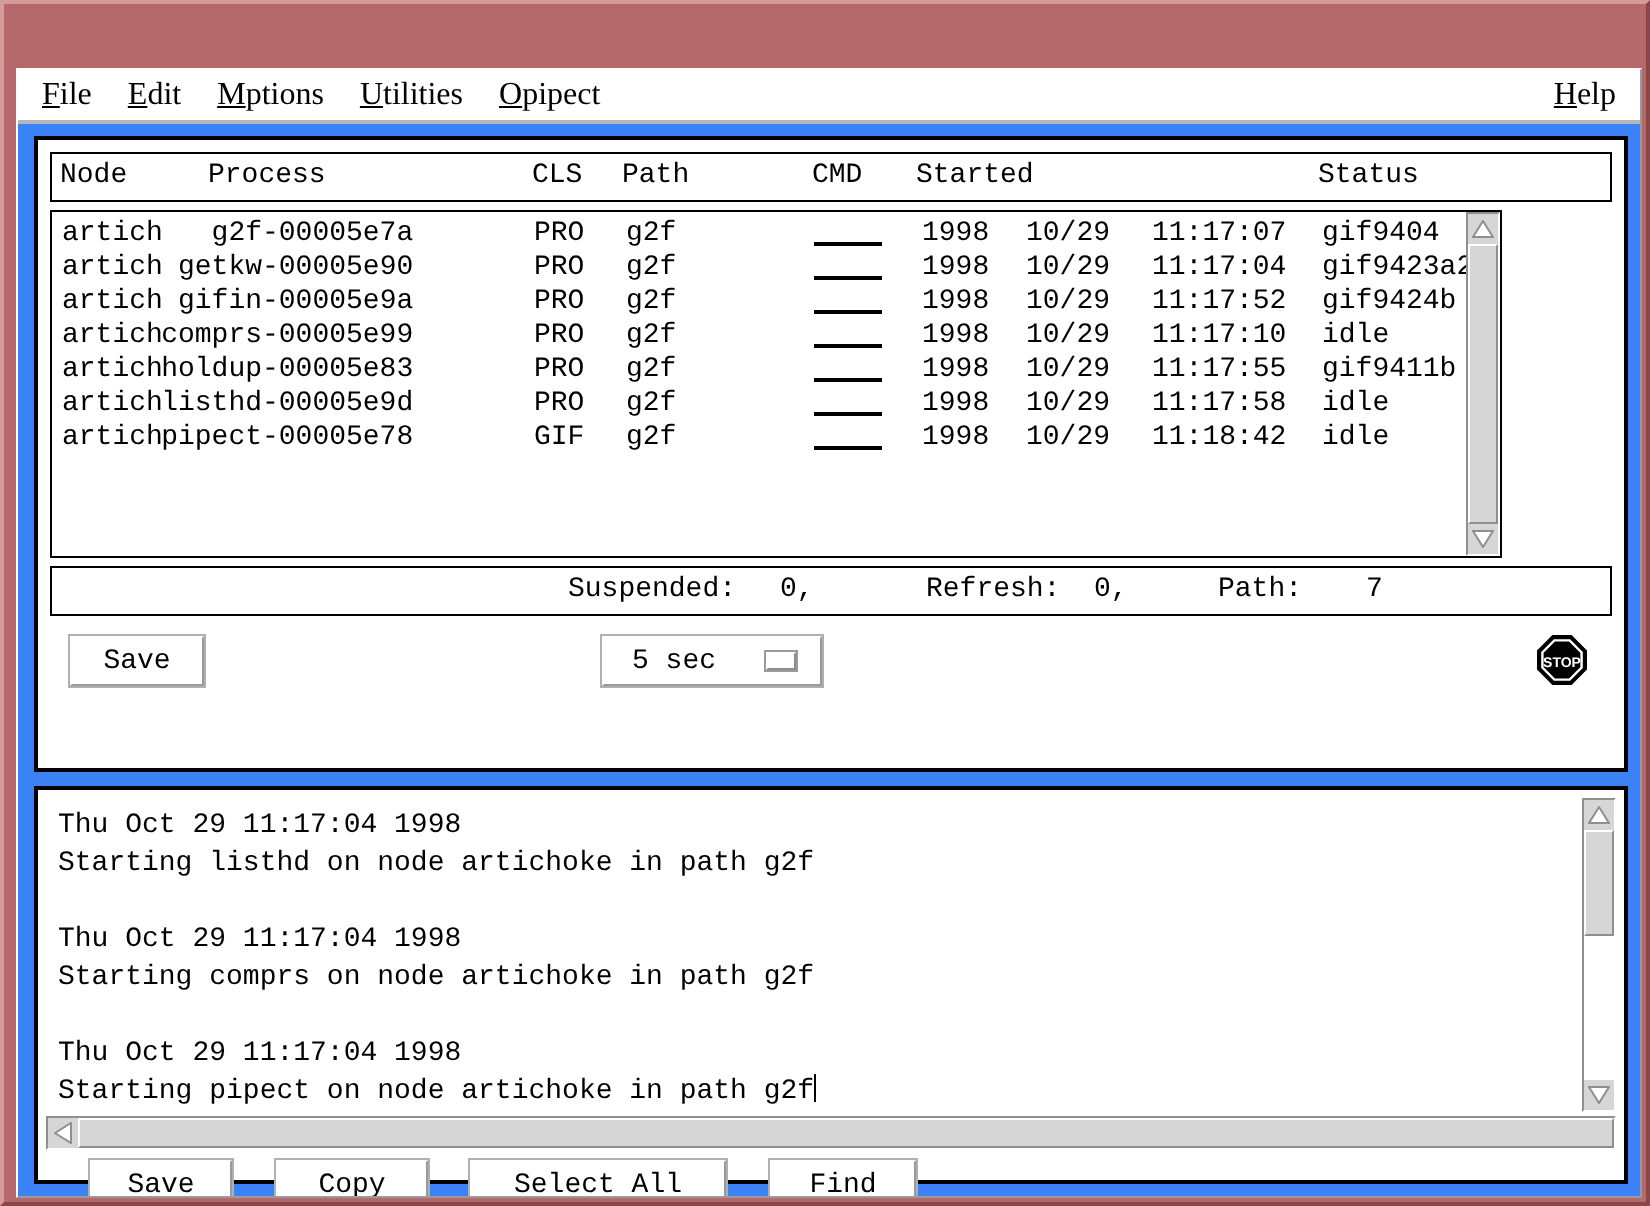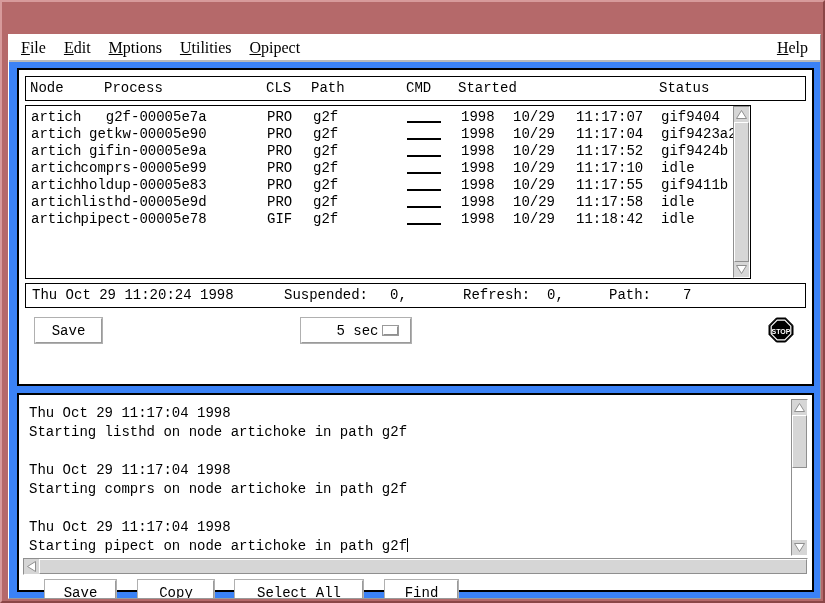--- a/index.html
+++ b/index.html
@@ -369,24 +369,22 @@
     outline: 1px solid #b0b0b0;
     display: flex;
     align-items: center;
     font-family: "Liberation Mono", "DejaVu Sans Mono", monospace;
     font-size: 14px;
     color: #000000;
     cursor: default;
   }
   .optmenu-label {
     flex: 1 1 auto;
-    text-align: center;
     white-space: nowrap;
     padding-left: 14px;
-    margin-left: 16px;
   }
   .optmenu-ind {
     flex: 0 0 auto;
     width: 15px;
     height: 9px;
     margin-right: 12px;
     box-sizing: border-box;
     background: #ffffff;
     border-top: 1px solid #ffffff;
     border-left: 1px solid #ffffff;
@@ -520,21 +518,20 @@
             <div class="sb-arrow">
               <svg width="11" height="9" viewBox="0 0 11 9">
                   <polygon points="5.5,8.5 0.5,0.5 10.5,0.5" fill="#ffffff" stroke="#8f8f8f" stroke-width="1"></polygon>
                 </svg>
             </div>
           </div>
         </div>
 
         <div class="status-line">
           <div class="status-inner">
-            <span class="scell" style="left:6px;">Thu Oct 29 11:20:24 1998</span>
             <span class="scell" style="left:258px;">Suspended:</span>
             <span class="scell" style="left:364px;">0,</span>
             <span class="scell" style="left:437px;">Refresh:</span>
             <span class="scell" style="left:521px;">0,</span>
             <span class="scell" style="left:583px;">Path:</span>
             <span class="scell" style="left:657px;">7</span>
           </div>
         </div>
 
         <div class="ctrl-row">

